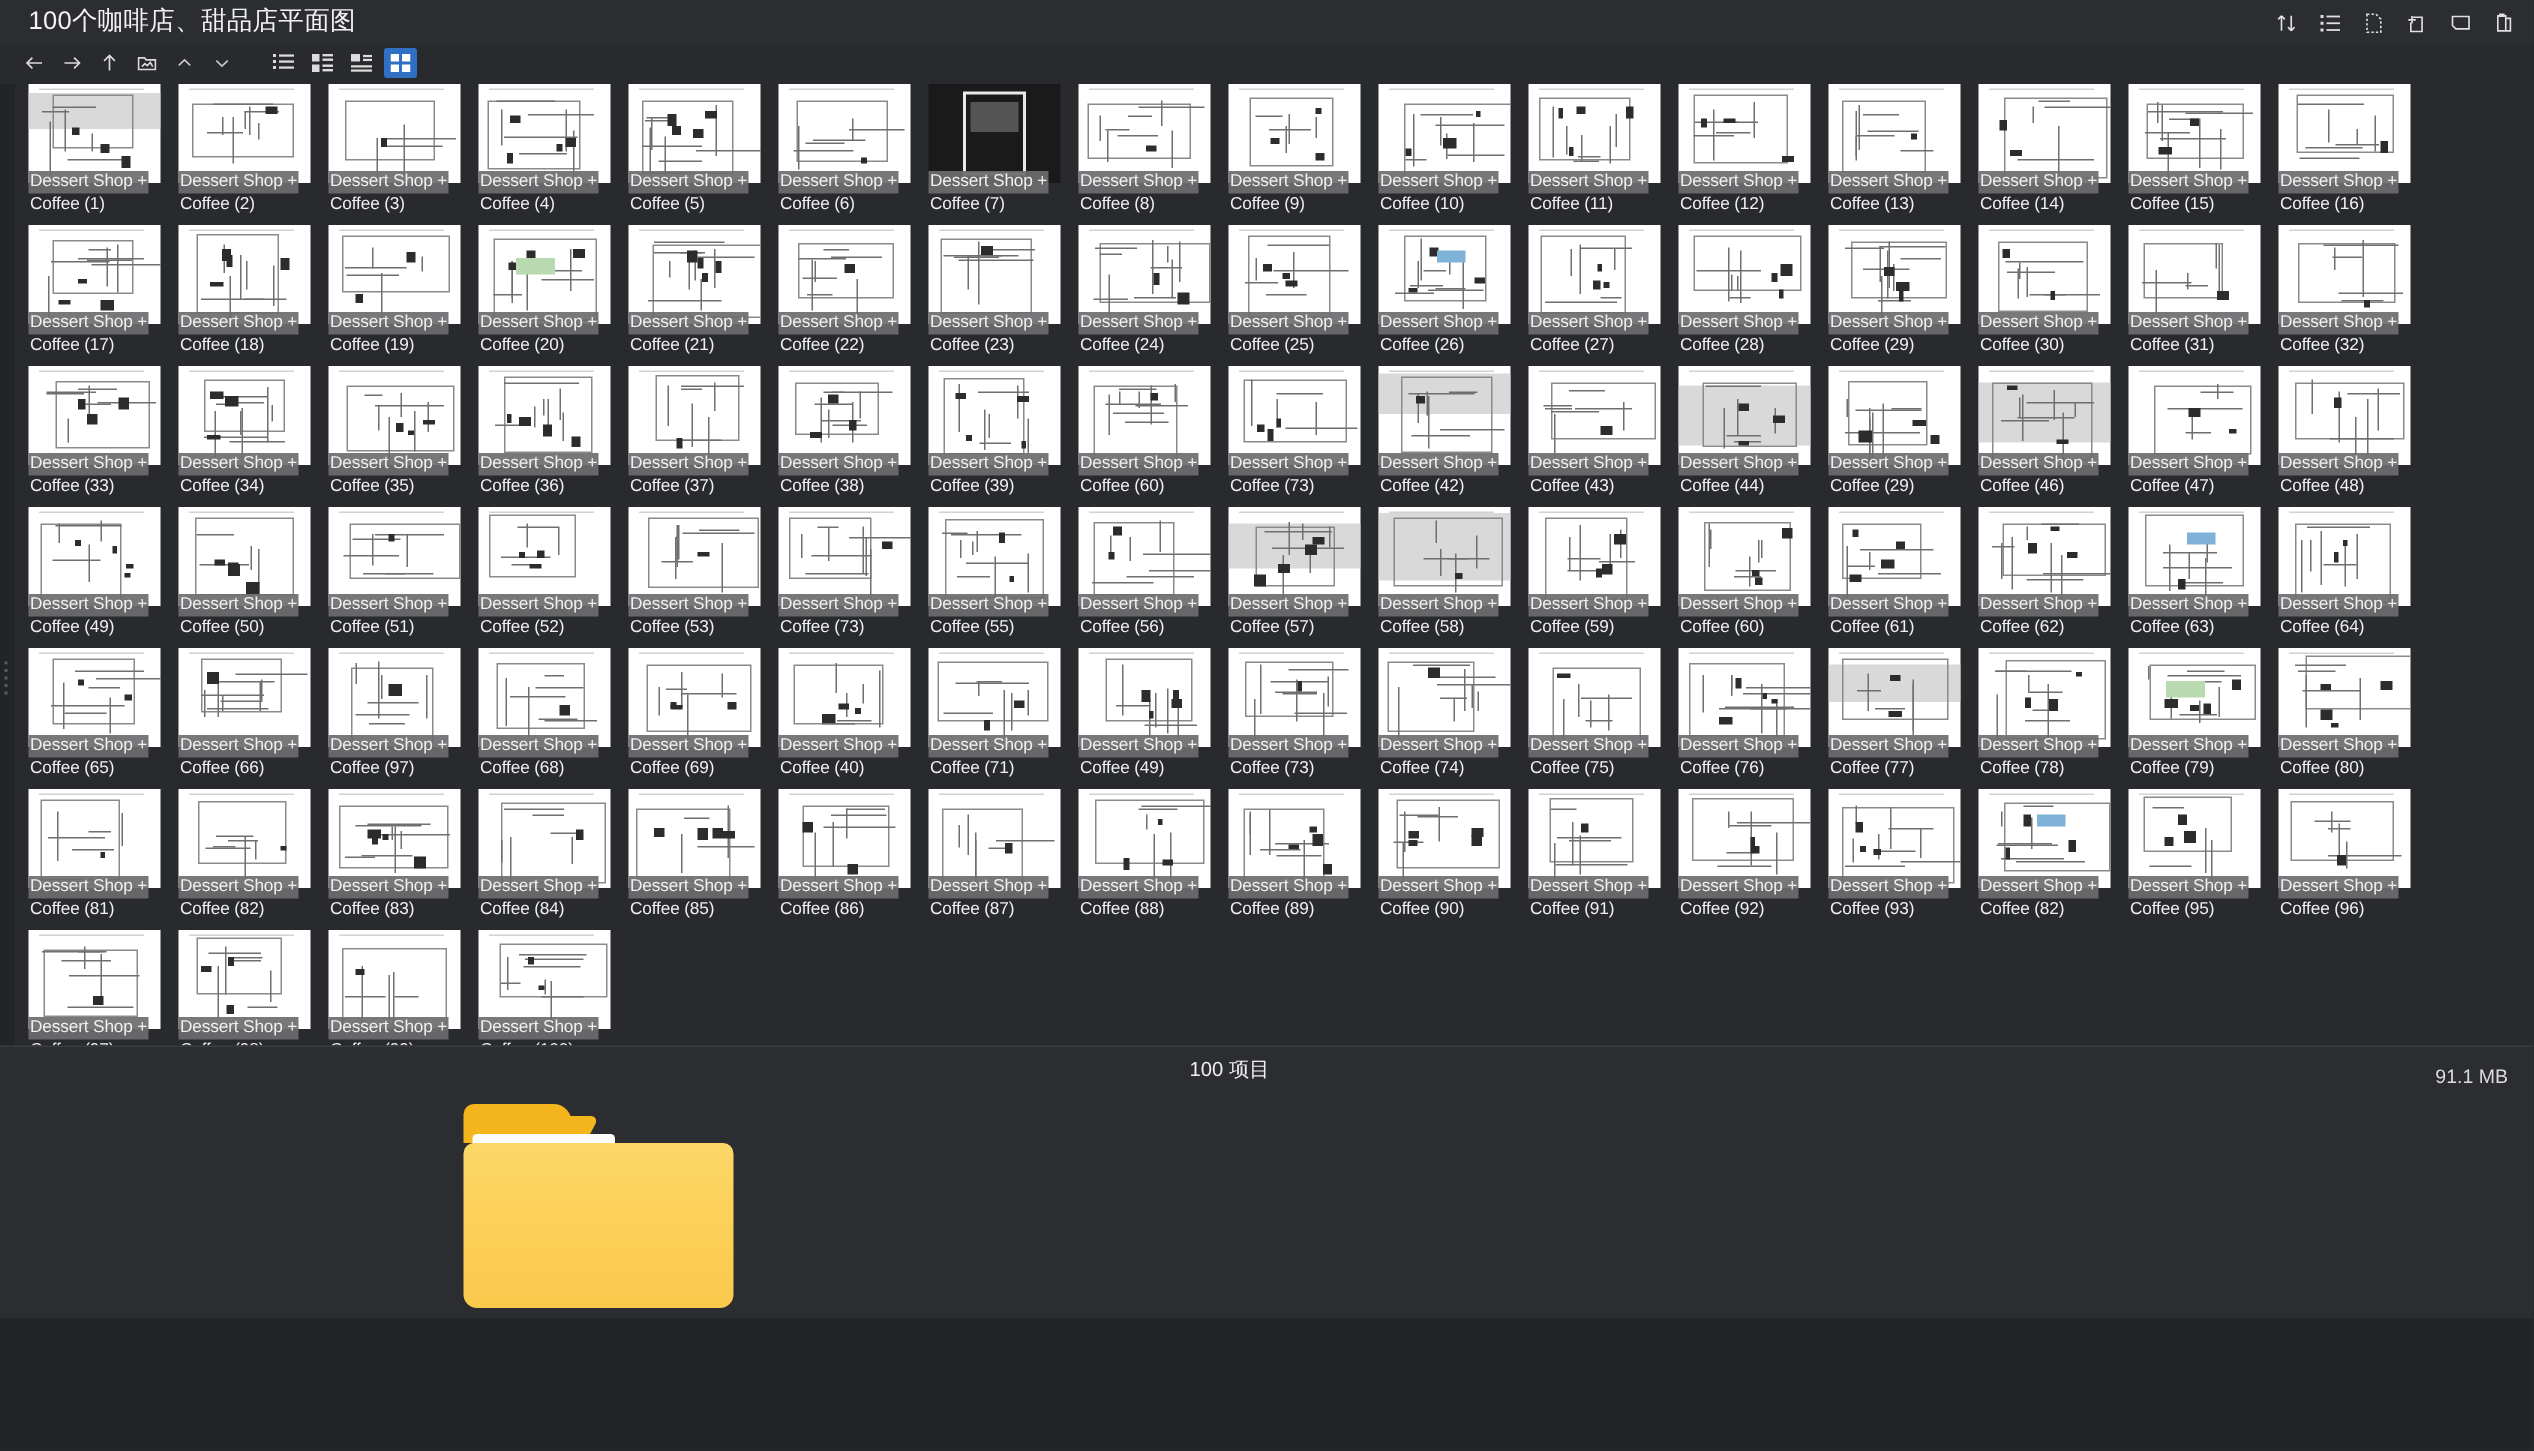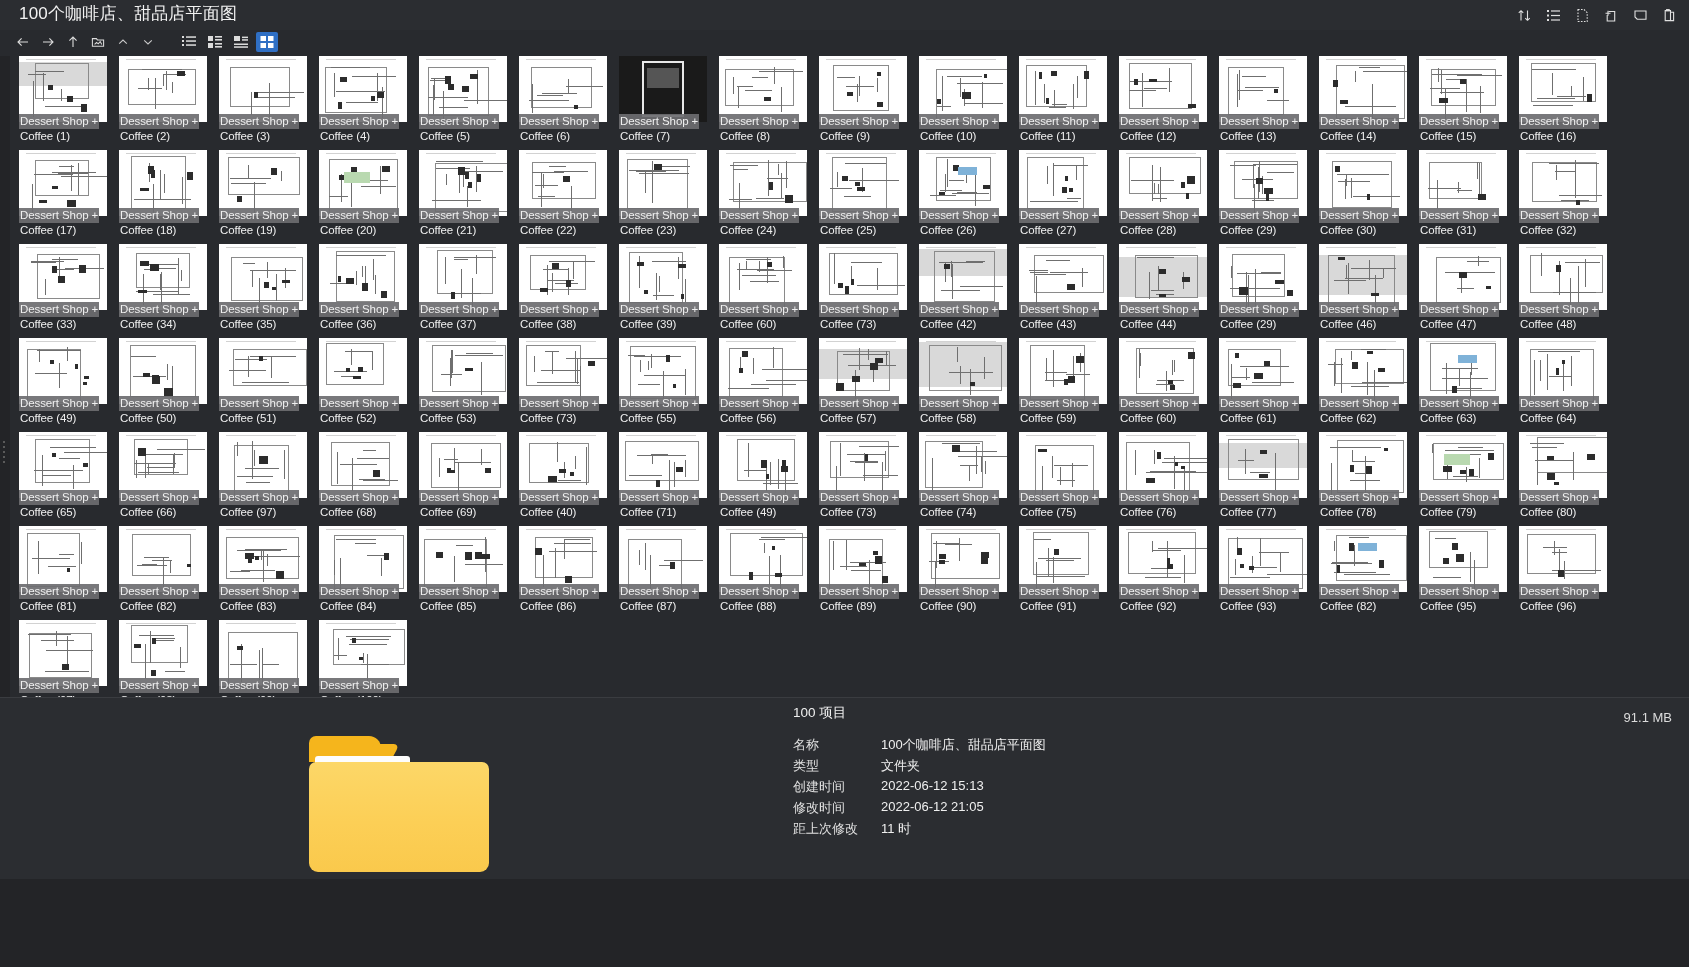--- a/index.html
+++ b/index.html
@@ -2165,42 +2165,18 @@
 
   <div class="details">
     <div class="preview-icon">
       <div class="folder-back"></div>
       <div class="folder-sheet"></div>
       <div class="folder-front"></div>
     </div>
 
     <div class="meta">
       <div class="count">100 项目</div>
-      <table>
-        <tbody>
-          <tr>
-            <td class="k">名称</td>
-            <td class="v">100个咖啡店、甜品店平面图</td>
-          </tr>
-          <tr>
-            <td class="k">类型</td>
-            <td class="v">文件夹</td>
-          </tr>
-          <tr>
-            <td class="k">创建时间</td>
-            <td class="v">2022-06-12  15:13</td>
-          </tr>
-          <tr>
-            <td class="k">修改时间</td>
-            <td class="v">2022-06-12  21:05</td>
-          </tr>
-          <tr>
-            <td class="k">距上次修改</td>
-            <td class="v">11 时</td>
-          </tr>
-        </tbody>
-      </table>
     </div>
 
     <div class="size-label">91.1 MB</div>
     <div class="bottom-strip"></div>
   </div>
 </div>
 
 </body></html>

